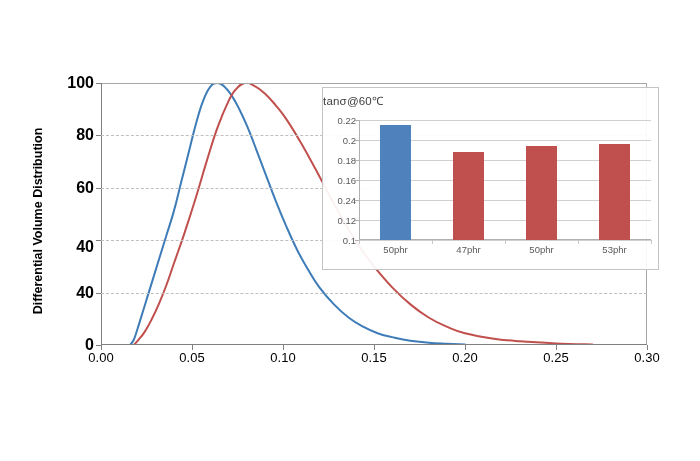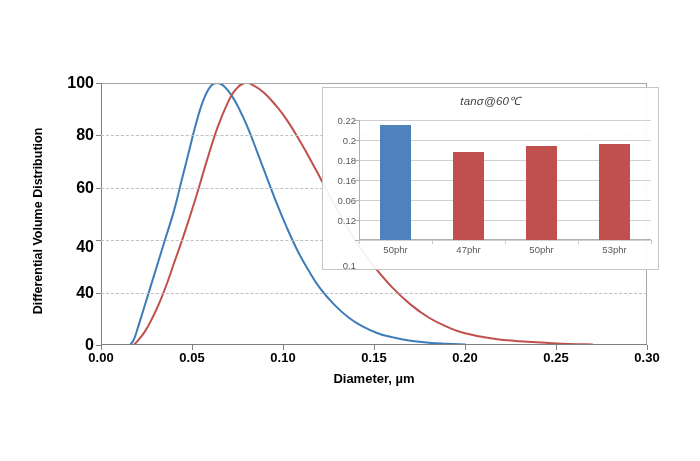--- a/index.html
+++ b/index.html
@@ -104,21 +104,21 @@
     left: -5px;
     width: 5px;
     height: 0;
     border-top: 1px solid #808080;
   }
 
   .xtick-label {
     position: absolute;
     top: 0;
     font-size: 13px;
-    font-weight: bold;
+    font-weight: normal;
     color: #000000;
     transform: translateX(-50%);
     white-space: nowrap;
   }
   #main-xtick-labels {
     position: absolute;
     left: 101px;
     top: 350px;
     width: 546px;
     height: 20px;
@@ -166,25 +166,23 @@
     background: rgba(255,255,255,0.92);
     border: 1px solid #c4c4c4;
     box-sizing: border-box;
   }
 
   #inset-title {
     position: absolute;
     left: 0;
     top: 5px;
     width: 100%;
-    text-align: center;
     font-size: 11.5px;
     color: #404040;
     letter-spacing: 0.2px;
-    font-style: italic;
   }
 
   #inset-plot-area {
     position: absolute;
     left: 36px;
     top: 32px;
     width: 292px;
     height: 120px;
   }
 
@@ -318,30 +316,29 @@
     <div id="main-xtick-labels">
         <div class="xtick-label" style="left: 0px;">0.00</div>
         <div class="xtick-label" style="left: 91px;">0.05</div>
         <div class="xtick-label" style="left: 182px;">0.10</div>
         <div class="xtick-label" style="left: 273px;">0.15</div>
         <div class="xtick-label" style="left: 364px;">0.20</div>
         <div class="xtick-label" style="left: 455px;">0.25</div>
         <div class="xtick-label" style="left: 546px;">0.30</div>
       </div>
 
-    <div id="main-xlabel">Diameter, µm</div>
   </div>
 
   <div id="inset-chart">
     <div id="inset-title">tanσ@60℃</div>
 
     <div id="inset-ytick-labels">
-        <div class="inset-ytick-label" style="top: 120px; margin-top: 25px;">0.1</div>
+        <div class="inset-ytick-label" style="top: 120px;">0.1</div>
         <div class="inset-ytick-label" style="top: 100px;">0.12</div>
-        <div class="inset-ytick-label" style="top: 80px;">0.06</div>
+        <div class="inset-ytick-label" style="top: 80px;">0.24</div>
         <div class="inset-ytick-label" style="top: 60px;">0.16</div>
         <div class="inset-ytick-label" style="top: 40px;">0.18</div>
         <div class="inset-ytick-label" style="top: 20px;">0.2</div>
         <div class="inset-ytick-label" style="top: 0px;">0.22</div>
       </div>
 
     <div id="inset-plot-area">
       <div id="inset-grid">
           <div class="inset-gridline" style="top: 120px;"></div>
           <div class="inset-gridline" style="top: 100px;"></div>

